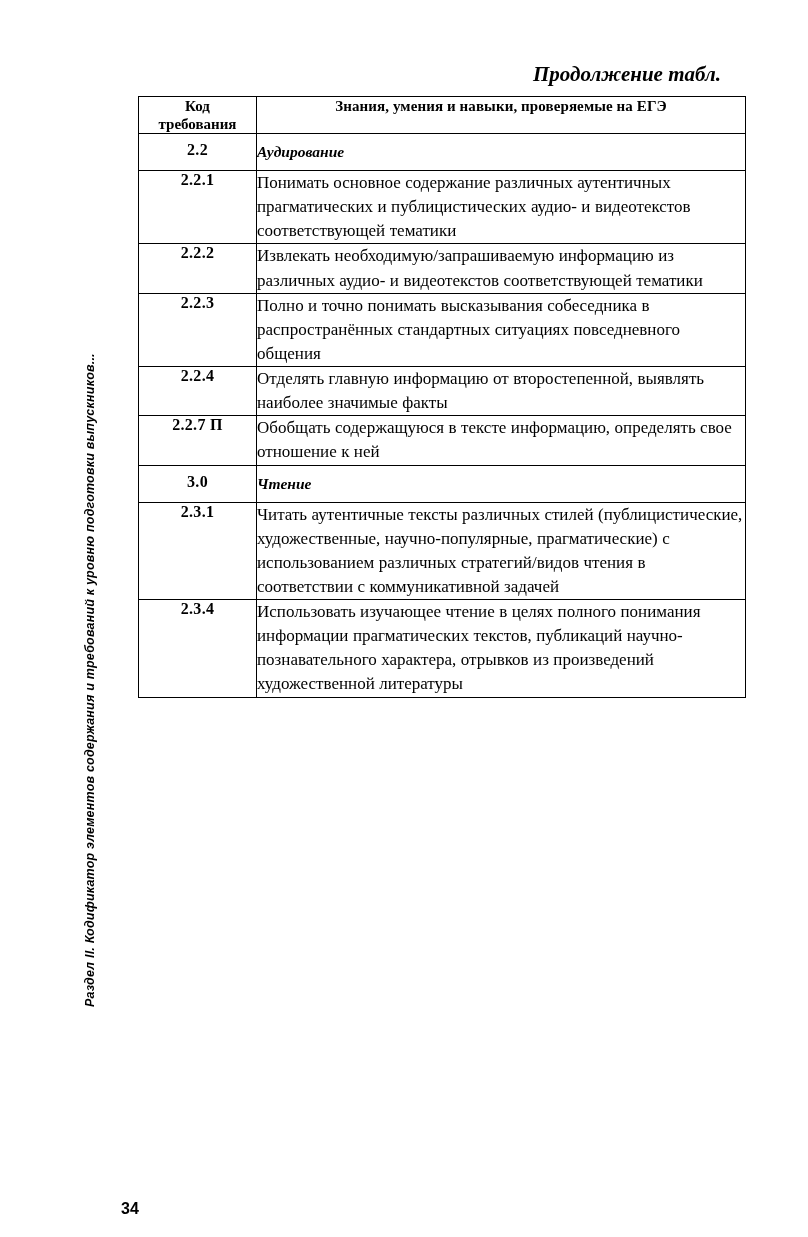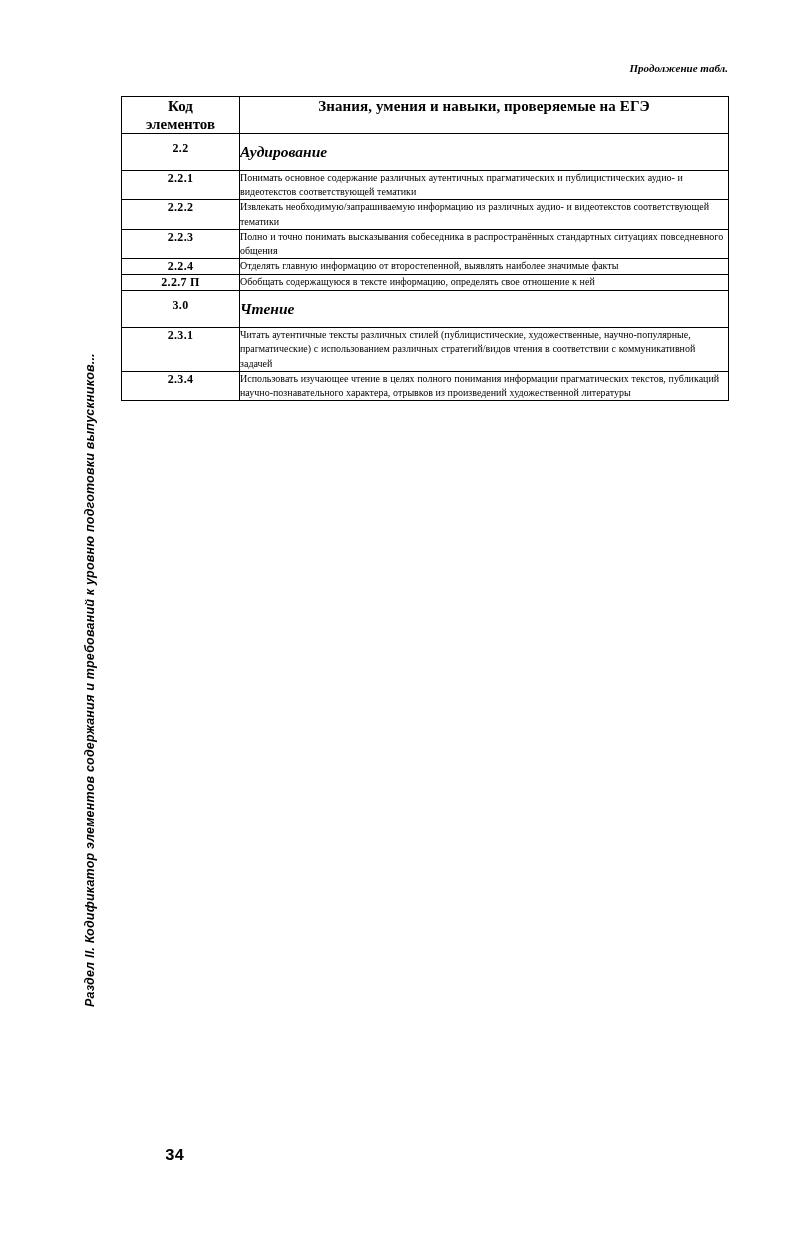--- a/index.html
+++ b/index.html
@@ -32,30 +32,30 @@
     font-family: "Liberation Sans", sans-serif;
     font-style: italic;
     font-weight: bold;
     font-size: 12.5px;
     letter-spacing: 0.2px;
     color: #000;
     white-space: nowrap;
   }
   .cont-label {
     position: absolute;
-    right: 80px;
+    right: 87px;
     top: 62px;
     font-family: "Liberation Serif", serif;
     font-style: italic;
     font-weight: bold;
-    font-size: 11px;
+    font-size: 21px;
   }
   table.codifier {
     position: absolute;
-    left: 121px;
+    left: 138px;
     top: 96px;
     width: 607px;
     border-collapse: collapse;
     table-layout: fixed;
   }
   table.codifier td, table.codifier th {
     border: 1px solid #000;
     vertical-align: top;
     padding: 0;
   }
@@ -68,27 +68,27 @@
     font-size: 15px;
     text-align: center;
     line-height: 1.2;
     padding: 7px 4px 8px 4px;
   }
   th.head-text { letter-spacing: 0.1px; }
 
   td.code {
     text-align: center;
     font-weight: bold;
-    font-size: 12px;
+    font-size: 16px;
     font-family: "Liberation Serif", serif;
     padding: 9px 2px 9px 2px;
     letter-spacing: 0.3px;
   }
   td.text {
-    font-size: 10px;
+    font-size: 17px;
     font-family: "Liberation Serif", serif;
     line-height: 1.42;
     padding: 8px 9px 9px 11px;
     text-align: left;
     word-spacing: 0.2px;
   }
   tr.section td.code, tr.section td.text {
     font-weight: bold;
   }
   tr.section td.text {
@@ -97,46 +97,45 @@
     padding-top: 7px;
     padding-bottom: 7px;
   }
   tr.section td.code {
     padding-top: 7px;
     padding-bottom: 7px;
   }
   .page-number {
     position: absolute;
     left: 121px;
-    top: 1147px;
-    font-family: Liberation Mono, monospace;
+    top: 1200px;
+    font-family: Liberation Sans, sans-serif;
     font-weight: bold;
     font-size: 16px;
-    margin-left: 44px;
   }
 </style>
 </head>
 <body>
 
 <div class="page">
 
   <div class="side-running-head">Раздел II. Кодификатор элементов содержания и требований к уровню подготовки выпускников...</div>
 
   <div class="cont-label">Продолжение табл.</div>
 
   <table class="codifier">
     <colgroup>
       <col class="c-code">
       <col class="c-text">
     </colgroup>
     <thead>
       <tr>
         <th class="head-code">
           <span>Код</span><br>
-          <span>элементов</span>
+          <span>требования</span>
         </th>
         <th class="head-text">Знания, умения и навыки, проверяемые на ЕГЭ</th>
       </tr>
     </thead>
     <tbody>
         <tr class="section">
           <td class="code">2.2</td>
           <td class="text">Аудирование</td>
         </tr>
         <tr>

